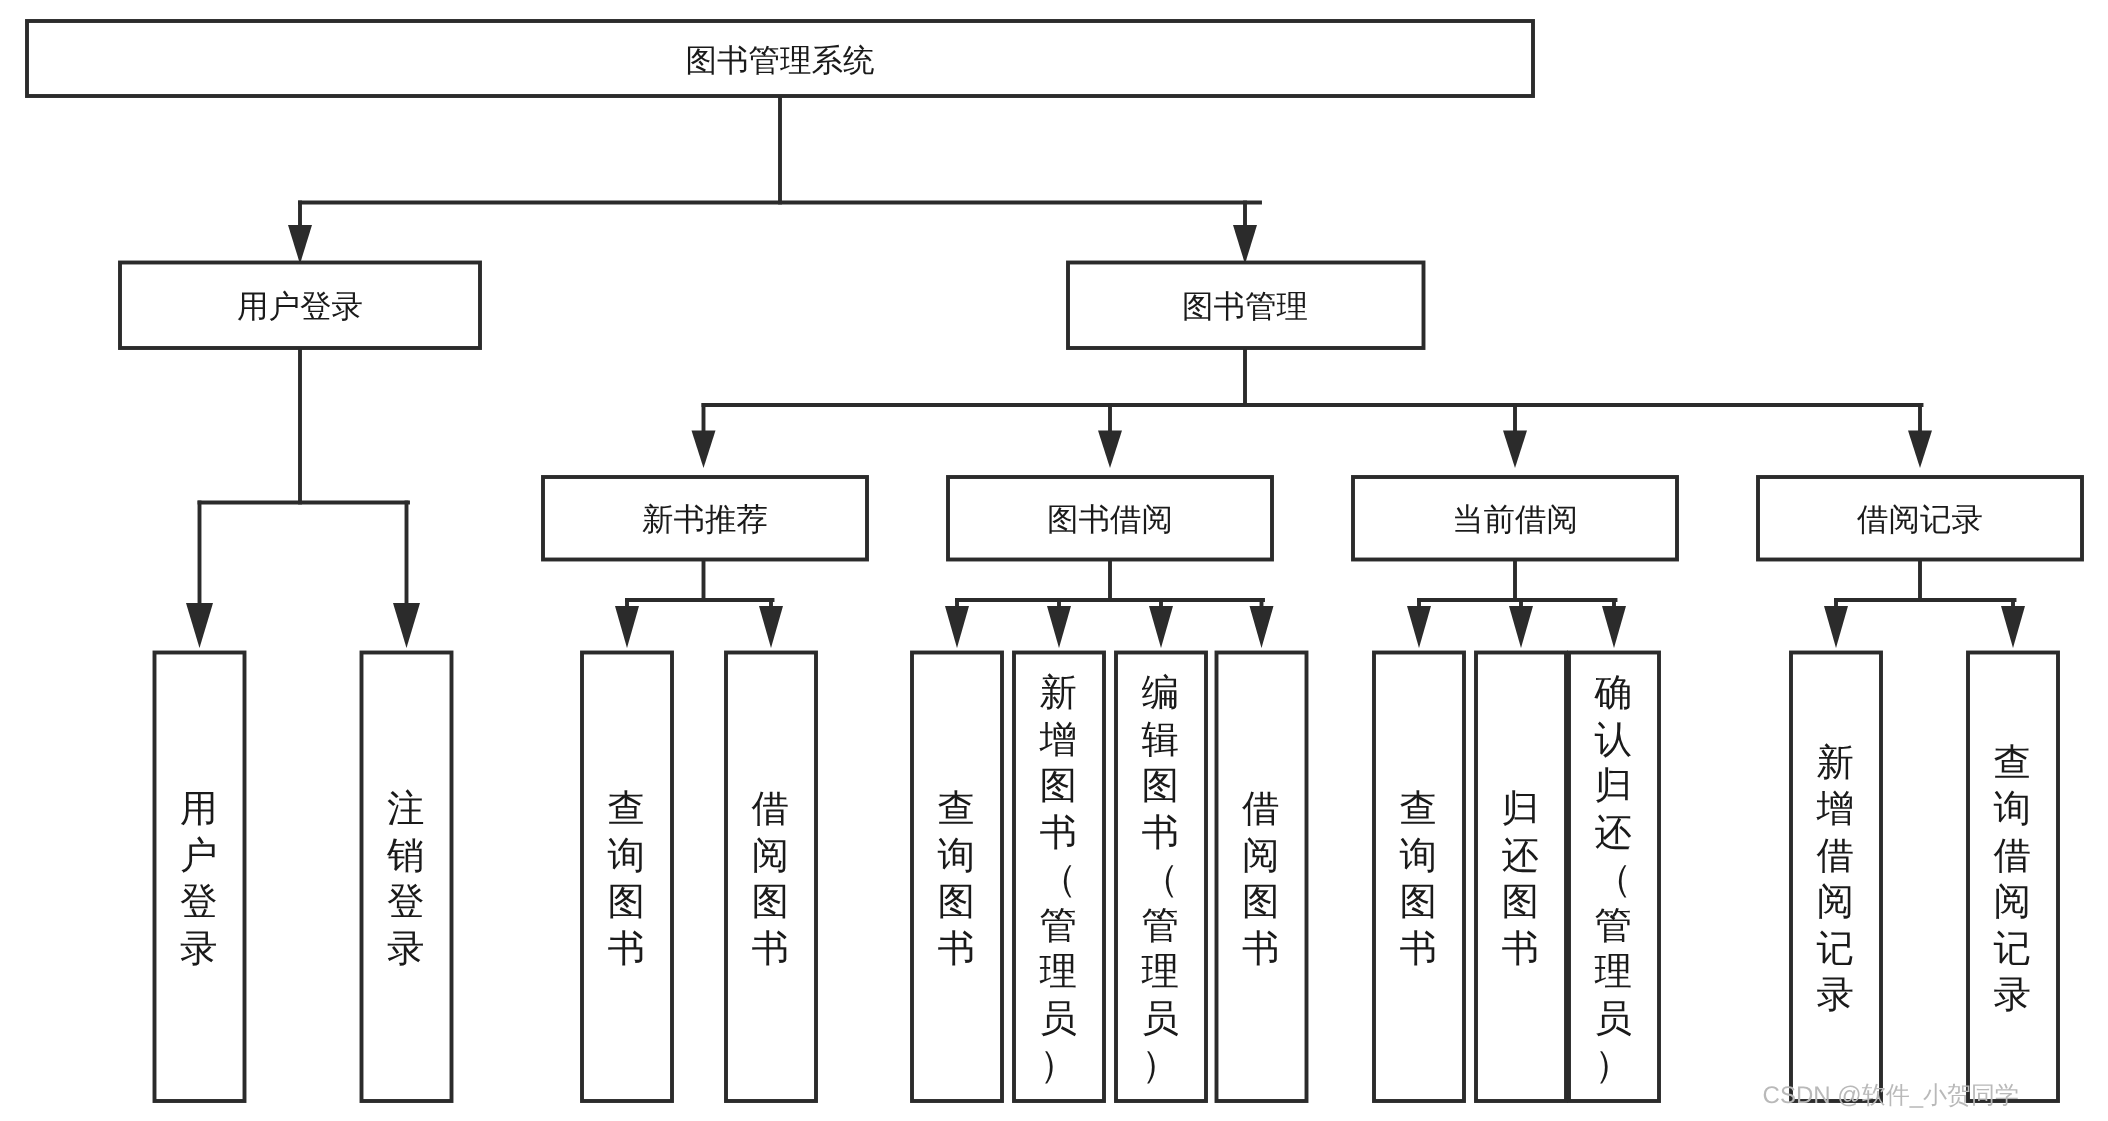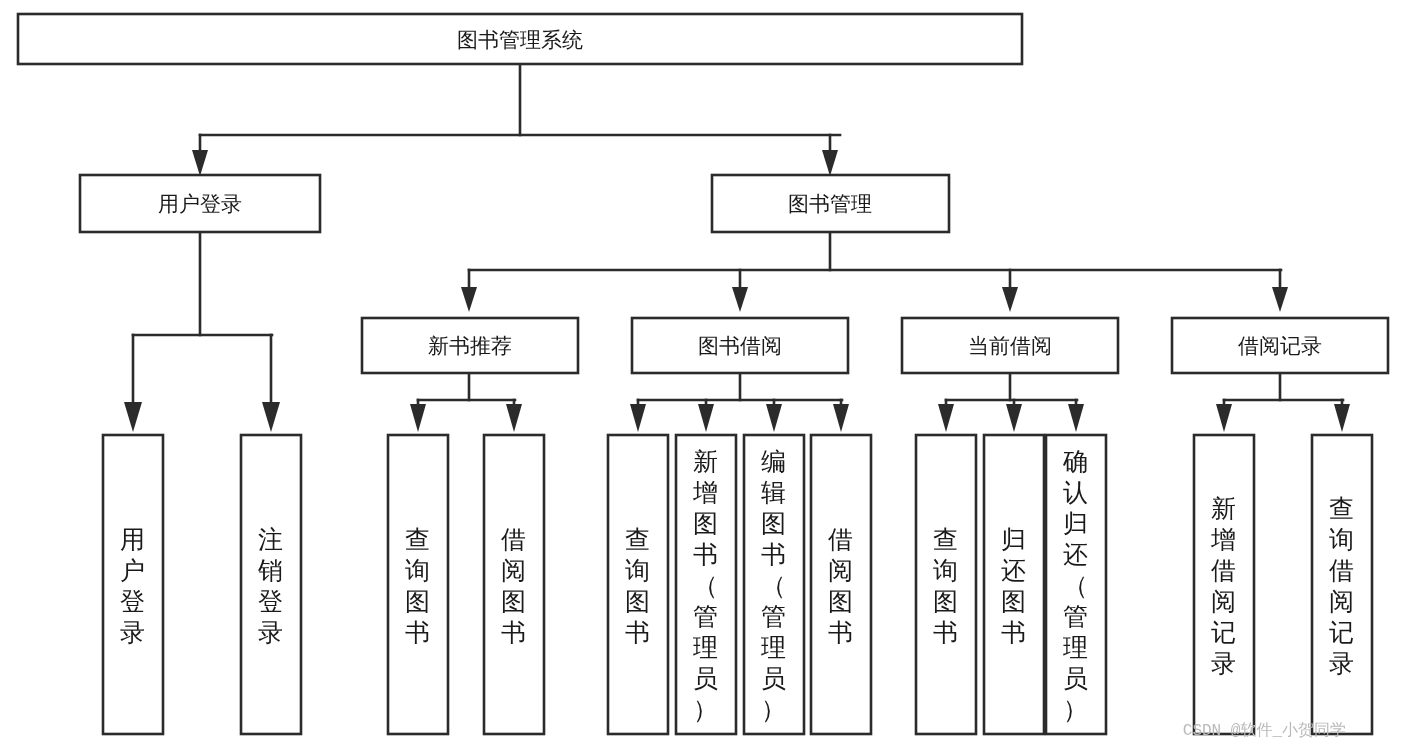--- a/index.html
+++ b/index.html
@@ -53,21 +53,21 @@
     fill: #1a1a1a;
     font-family: "DejaVu Sans", "Liberation Sans", sans-serif;
     font-size: 25px;
     letter-spacing: 1px;
     text-anchor: middle;
   }
   .watermark {
     position: absolute;
     right: 8px;
     bottom: 6px;
-    font-family: Liberation Mono, monospace;
+    font-family: Liberation Sans, sans-serif;
     font-size: 16px;
     color: #b9b9b9;
     white-space: nowrap;
     user-select: none;
   }
 </style>
 </head>
 <body>
 
 <div id="diagram-root">

